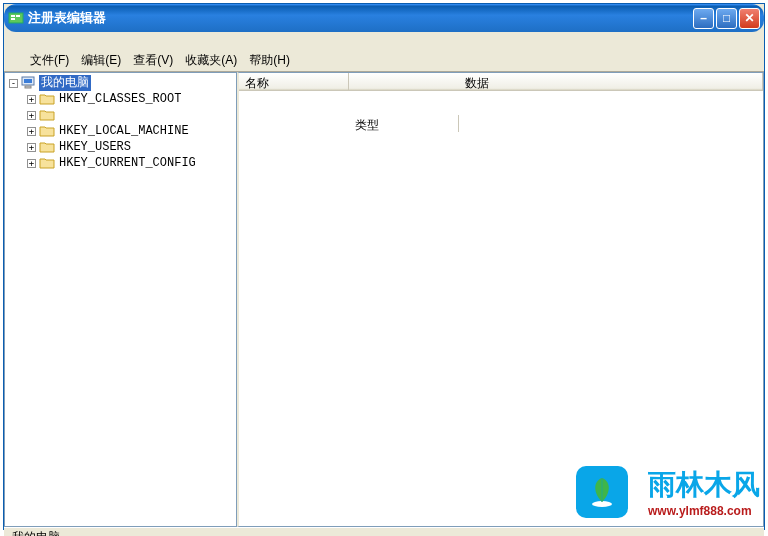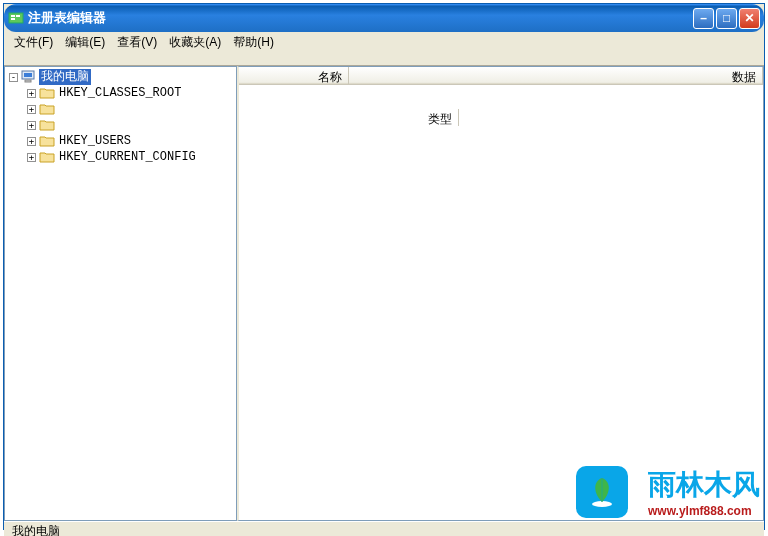--- a/index.html
+++ b/index.html
@@ -8,38 +8,38 @@
 .window { width: 762px; height: 527px; border: 1px solid #0a5db1; background: #ece9d8; position: relative; margin: 3px; }
 
 .titlebar { height: 28px; background: linear-gradient(to bottom, #3a95ff 0%, #0a5db1 8%, #2980e0 40%, #1e6fc5 100%); display: flex; align-items: center; padding: 0 4px; color: #fff; font-weight: bold; font-size: 13px; border-radius: 12px; }
 .titlebar .app-icon { width: 16px; height: 16px; margin-right: 4px; display: inline-flex; align-items: center; justify-content: center; }
 .titlebar .title { flex: 1; }
 .win-controls { display: flex; gap: 2px; }
 .win-btn { width: 21px; height: 21px; border: 1px solid #fff; border-radius: 3px; display: flex; align-items: center; justify-content: center; font-weight: bold; font-size: 12px; cursor: pointer; }
 .win-min, .win-max { background: linear-gradient(to bottom, #6eaaf0, #2c6dc0); color: #fff; }
 .win-close { background: linear-gradient(to bottom, #f08070, #d23a1c); color: #fff; }
 
-.menubar { height: 34px; background: #ece9d8; border-bottom: 1px solid #aca899; display: flex; align-items: flex-start; padding: 0 4px; font-size: 12px; }
+.menubar { height: 40px; background: #ece9d8; border-bottom: 1px solid #aca899; display: flex; align-items: flex-end; padding: 0 20px; font-size: 12px; }
 .menu-item { padding: 2px 6px; cursor: pointer; }
 
 .client { display: flex; height: calc(100% - 28px - 22px - 20px); background: #fff; }
 
 .tree-pane { width: 233px; border: 1px solid #7f9db9; margin: 0; background: #fff; overflow: auto; padding-top: 2px; }
 .tree-node { display: flex; align-items: center; height: 16px; line-height: 16px; white-space: nowrap; }
 .expander { width: 9px; height: 9px; border: 1px solid #919191; background: #fff; display: inline-flex; align-items: center; justify-content: center; font-size: 9px; line-height: 7px; margin-right: 3px; cursor: pointer; color: #000; font-family: monospace; }
 .computer-icon { width: 16px; height: 14px; margin-right: 2px; }
 .folder-icon { width: 16px; height: 14px; margin-right: 2px; }
 .node-label { padding: 0 2px; font-family: "Courier New", monospace; font-size: 12px; }
 .node-selected .node-label { background: #316ac5; color: #fff; }
 .indent-0 { padding-left: 4px; }
 .indent-1 { padding-left: 22px; }
 
 .list-pane { flex: 1; border: 1px solid #7f9db9; border-left: 2px solid #ece9d8; background: #fff; }
 .list-header { height: 18px; background: linear-gradient(to bottom, #fff, #f0efe6 90%, #d6d2bf); border-bottom: 1px solid #cbc7b8; display: flex; }
-.list-col { height: 100%; border-right: 1px solid #cbc7b8; padding: 2px 6px; font-size: 12px; cursor: pointer; text-align: right; }
+.list-col { height: 100%; border-right: 1px solid #cbc7b8; padding: 2px 6px; font-size: 12px; cursor: pointer; }
 .col-name { width: 110px; }
 .col-type { width: 110px; margin-top: 42px; }
 .col-data { flex: 1; }
 
 .statusbar { height: 20px; background: #ece9d8; border-top: 1px solid #fff; display: flex; align-items: center; padding: 2px 4px; font-size: 12px; }
 .status-cell { padding: 0 4px; }
 
 .watermark { position: absolute; right: 8px; bottom: 18px; display: flex; align-items: flex-end; gap: 20px; pointer-events: none; }
 .wm-icon { width: 52px; height: 52px; background: #09a6e8; border-radius: 10px; display: flex; align-items: center; justify-content: center; }
 .wm-text { color: #09a6e8; font-weight: bold; font-size: 28px; font-family: "Microsoft YaHei", sans-serif; }
@@ -105,20 +105,21 @@
         <span class="expander">+</span>
         <span class="folder-icon"><svg width="16" height="14" viewBox="0 0 16 14">
               <path d="M1 3 L6 3 L7 4 L15 4 L15 12 L1 12 Z" fill="#f7e29c" stroke="#c9a227"></path>
             </svg></span>
       </div>
       <div class="tree-node indent-1">
         <span class="expander">+</span>
         <span class="folder-icon"><svg width="16" height="14" viewBox="0 0 16 14">
               <path d="M1 3 L6 3 L7 4 L15 4 L15 12 L1 12 Z" fill="#f7e29c" stroke="#c9a227"></path>
             </svg></span>
+        <span class="node-label">HKEY_LOCAL_MACHINE</span>
       </div>
       <div class="tree-node indent-1">
         <span class="expander">+</span>
         <span class="folder-icon"><svg width="16" height="14" viewBox="0 0 16 14">
               <path d="M1 3 L6 3 L7 4 L15 4 L15 12 L1 12 Z" fill="#f7e29c" stroke="#c9a227"></path>
             </svg></span>
         <span class="node-label">HKEY_USERS</span>
       </div>
       <div class="tree-node indent-1">
         <span class="expander">+</span>

